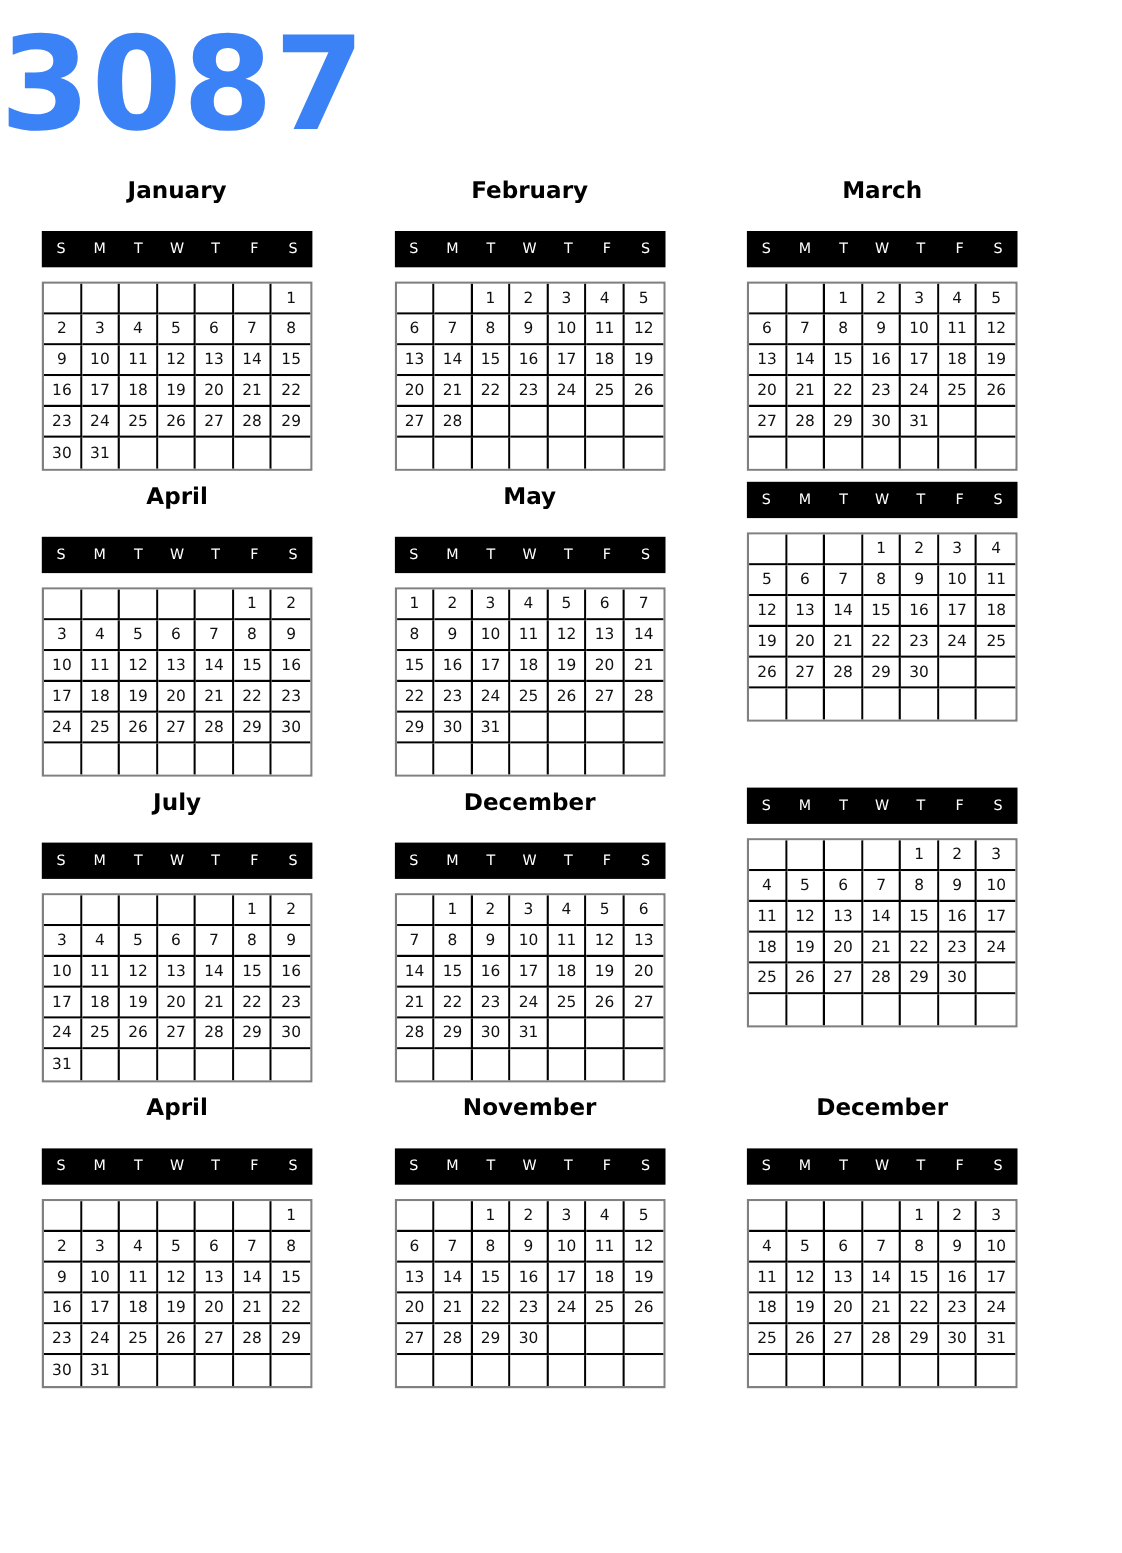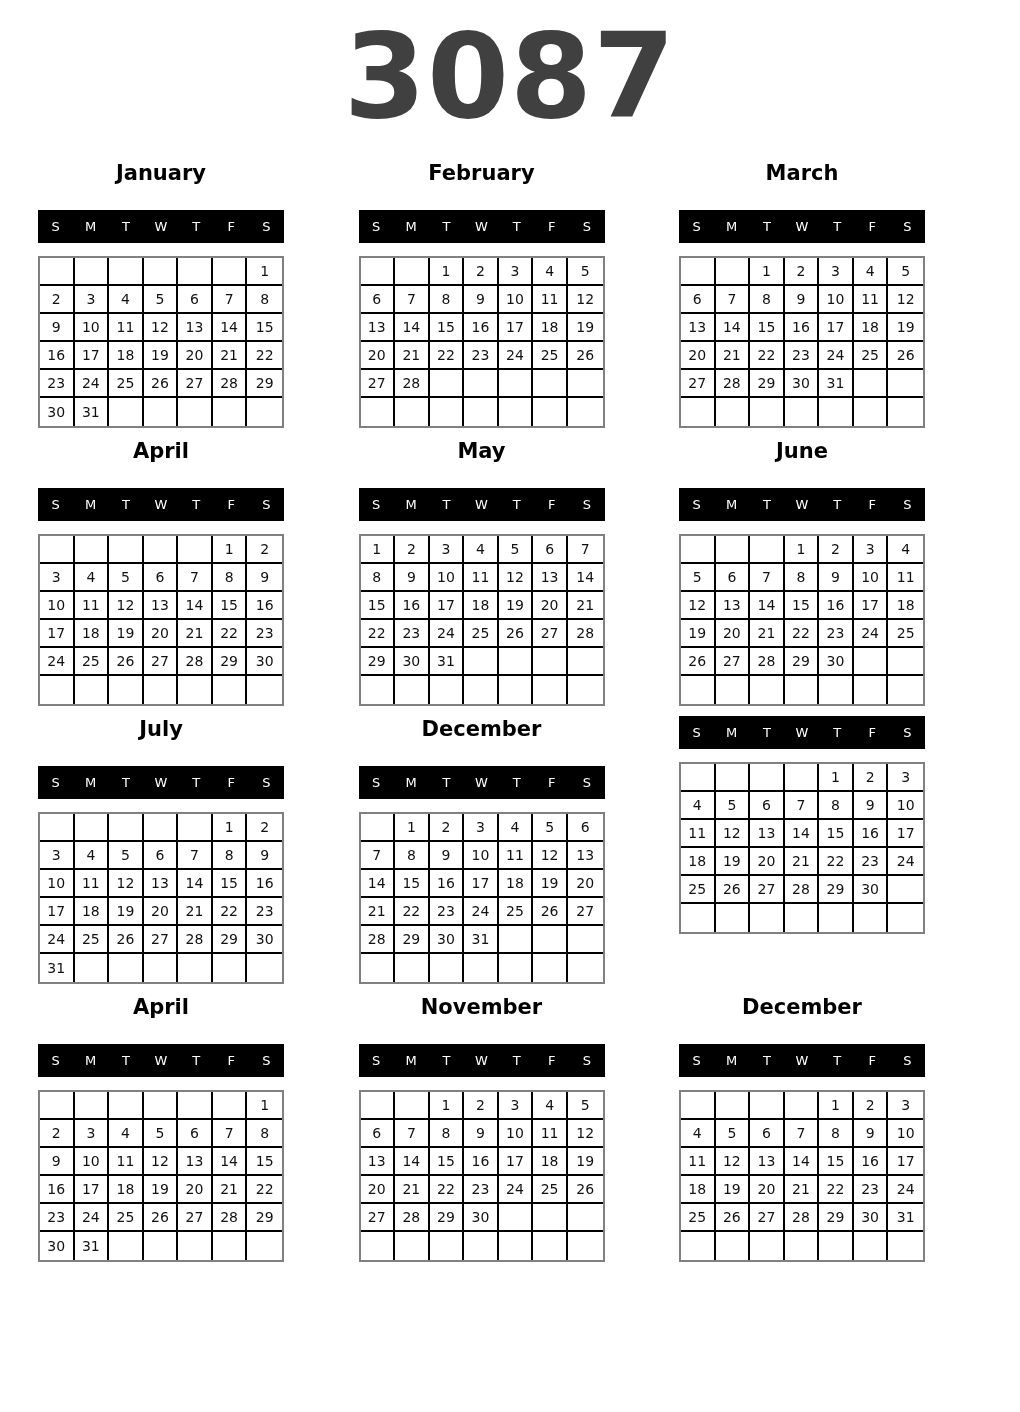--- a/index.html
+++ b/index.html
@@ -10,25 +10,25 @@
   body {
     width: 1020px;
     height: 1412px;
     font-family: "DejaVu Sans", "Liberation Sans", sans-serif;
     color: #111111;
     overflow: hidden;
   }
   .year-title {
     height: 150px;
     line-height: 152px;
-    text-align: center;
+    text-align: left;
     font-weight: bold;
     font-size: 118px;
     letter-spacing: 1px;
-    color: #404040;
+    color: #3b82f6;
   }
   .months-grid {
     display: grid;
     grid-template-columns: repeat(3, 303px);
     justify-content: space-between;
     row-gap: 10px;
     padding: 10px 38px 0 38px;
   }
   .month-block { width: 246px; }
   .month-title {
@@ -431,21 +431,20 @@
             <td></td>
             <td></td>
             <td></td>
             <td></td>
           </tr>
         </tbody>
     </table>
   </div>
 
   <div class="month-block">
-    <div class="month-title">June</div>
     <div class="dow-bar">
         <div class="dow">S</div>
         <div class="dow">M</div>
         <div class="dow">T</div>
         <div class="dow">W</div>
         <div class="dow">T</div>
         <div class="dow">F</div>
         <div class="dow">S</div>
       </div>
     <table class="cal">

